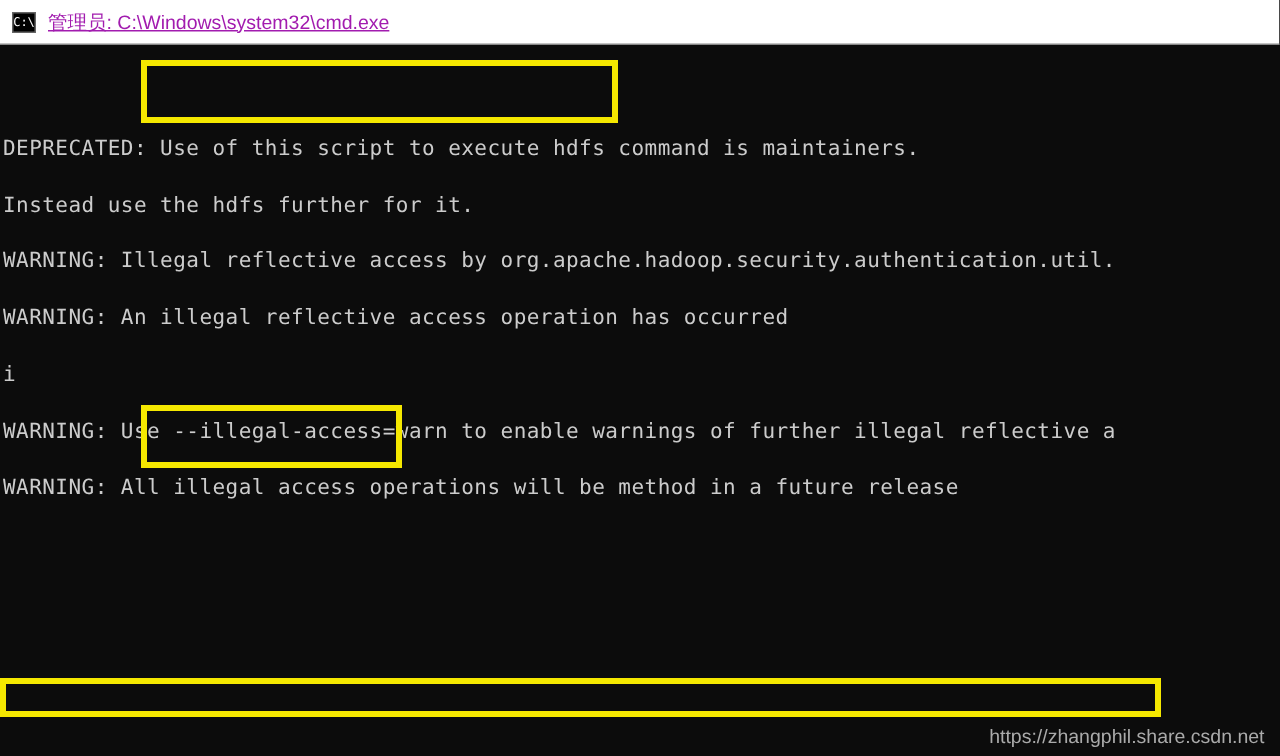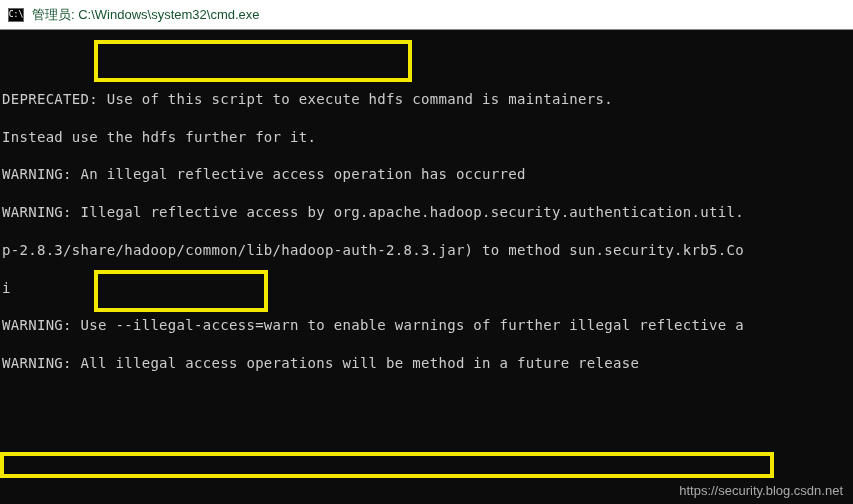--- a/index.html
+++ b/index.html
@@ -32,23 +32,24 @@
       margin-right: 8px;
       display: flex;
       align-items: center;
       justify-content: center;
       color: #fff;
       font-size: 8px;
       font-family: monospace;
       border: 1px solid #666;
     }
     .titlebar-text {
-      color: #14532d;
+      color: #a21caf;
       font-size: 13px;
       font-family: "Microsoft YaHei", sans-serif;
+      text-decoration: underline;
     }
     .terminal {
       padding: 4px 2px;
       line-height: 1.35;
       white-space: pre;
       letter-spacing: 0.3px;
     }
     .line {
       display: block;
       white-space: pre;
@@ -94,23 +95,22 @@
 
 <div class="titlebar">
   <div class="titlebar-icon">C:\</div>
   <span class="titlebar-text">管理员: C:\Windows\system32\cmd.exe</span>
 </div>
 
 <div class="terminal">
 <div class="blank-line"></div>
 <span class="line">DEPRECATED: Use of this script to execute hdfs command is maintainers.</span>
 <span class="line">Instead use the hdfs further for it.</span>
+<span class="line">WARNING: Illegal reflective access by org.apache.hadoop.security.authentication.util.</span>
 <span class="line">WARNING: An illegal reflective access operation has occurred</span>
-<span class="line">WARNING: Illegal reflective access by org.apache.hadoop.security.authentication.util.</span>
-<span class="line">p-2.8.3/share/hadoop/common/lib/hadoop-auth-2.8.3.jar) to method sun.security.krb5.Co</span>
 <span class="line">i</span>
 <span class="line">WARNING: Use --illegal-access=warn to enable warnings of further illegal reflective a</span>
 <span class="line">WARNING: All illegal access operations will be method in a future release</span>
 <div class="blank-line"></div>
 
 
 
 
 
 
@@ -118,13 +118,13 @@
 
 
 
 
 </div>
 
 <div class="highlight-box hl1"></div>
 <div class="highlight-box hl2"></div>
 <div class="highlight-box hl3"></div>
 
-<div class="watermark">https://security.blog.csdn.net</div>
+<div class="watermark">https://zhangphil.share.csdn.net</div>
 
 </body></html>

